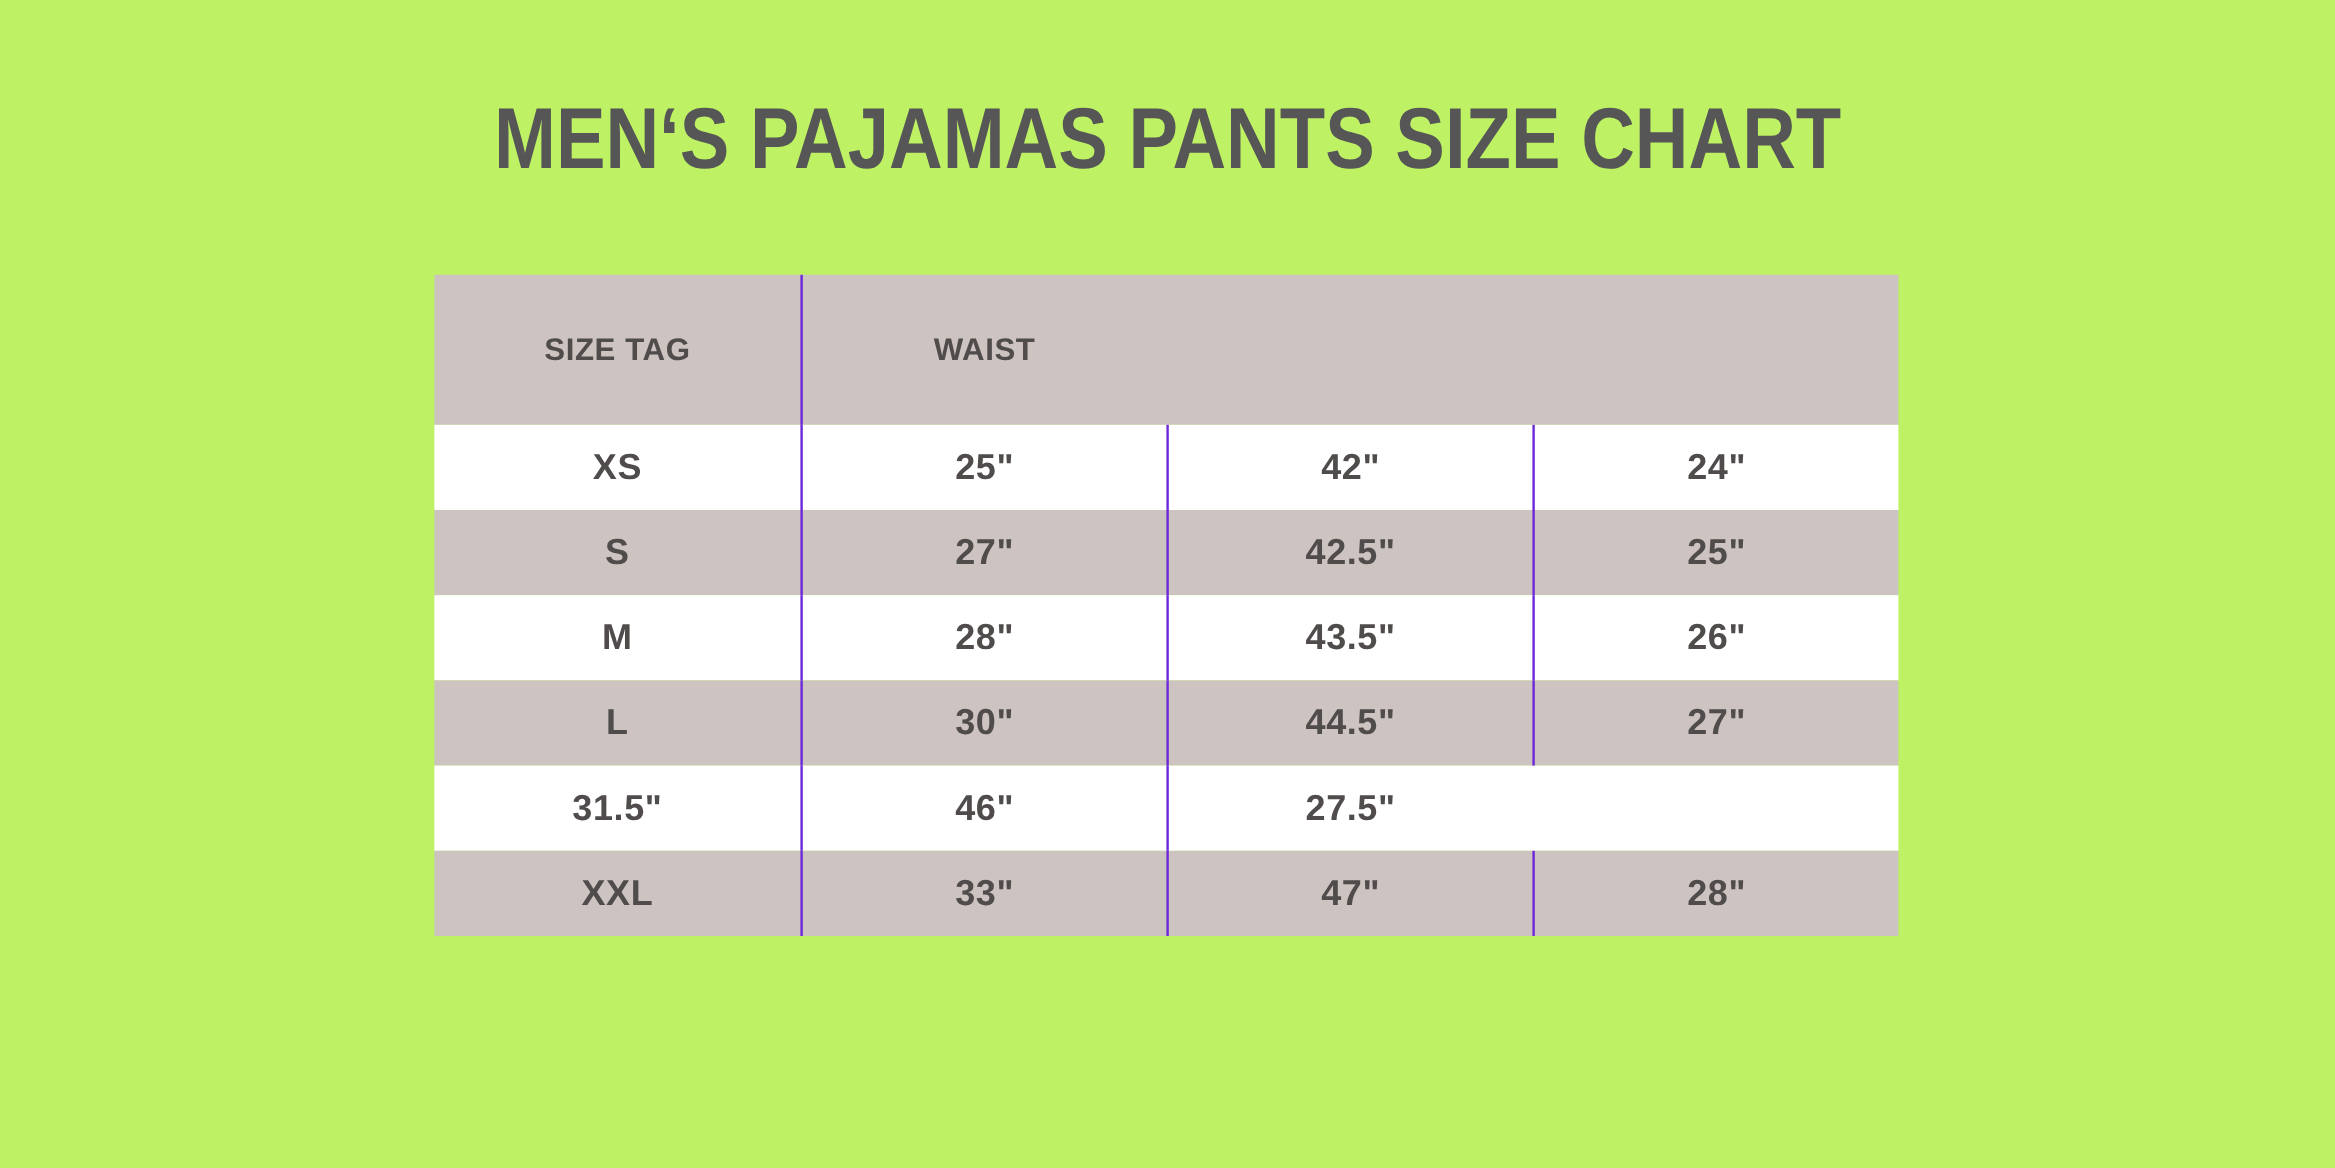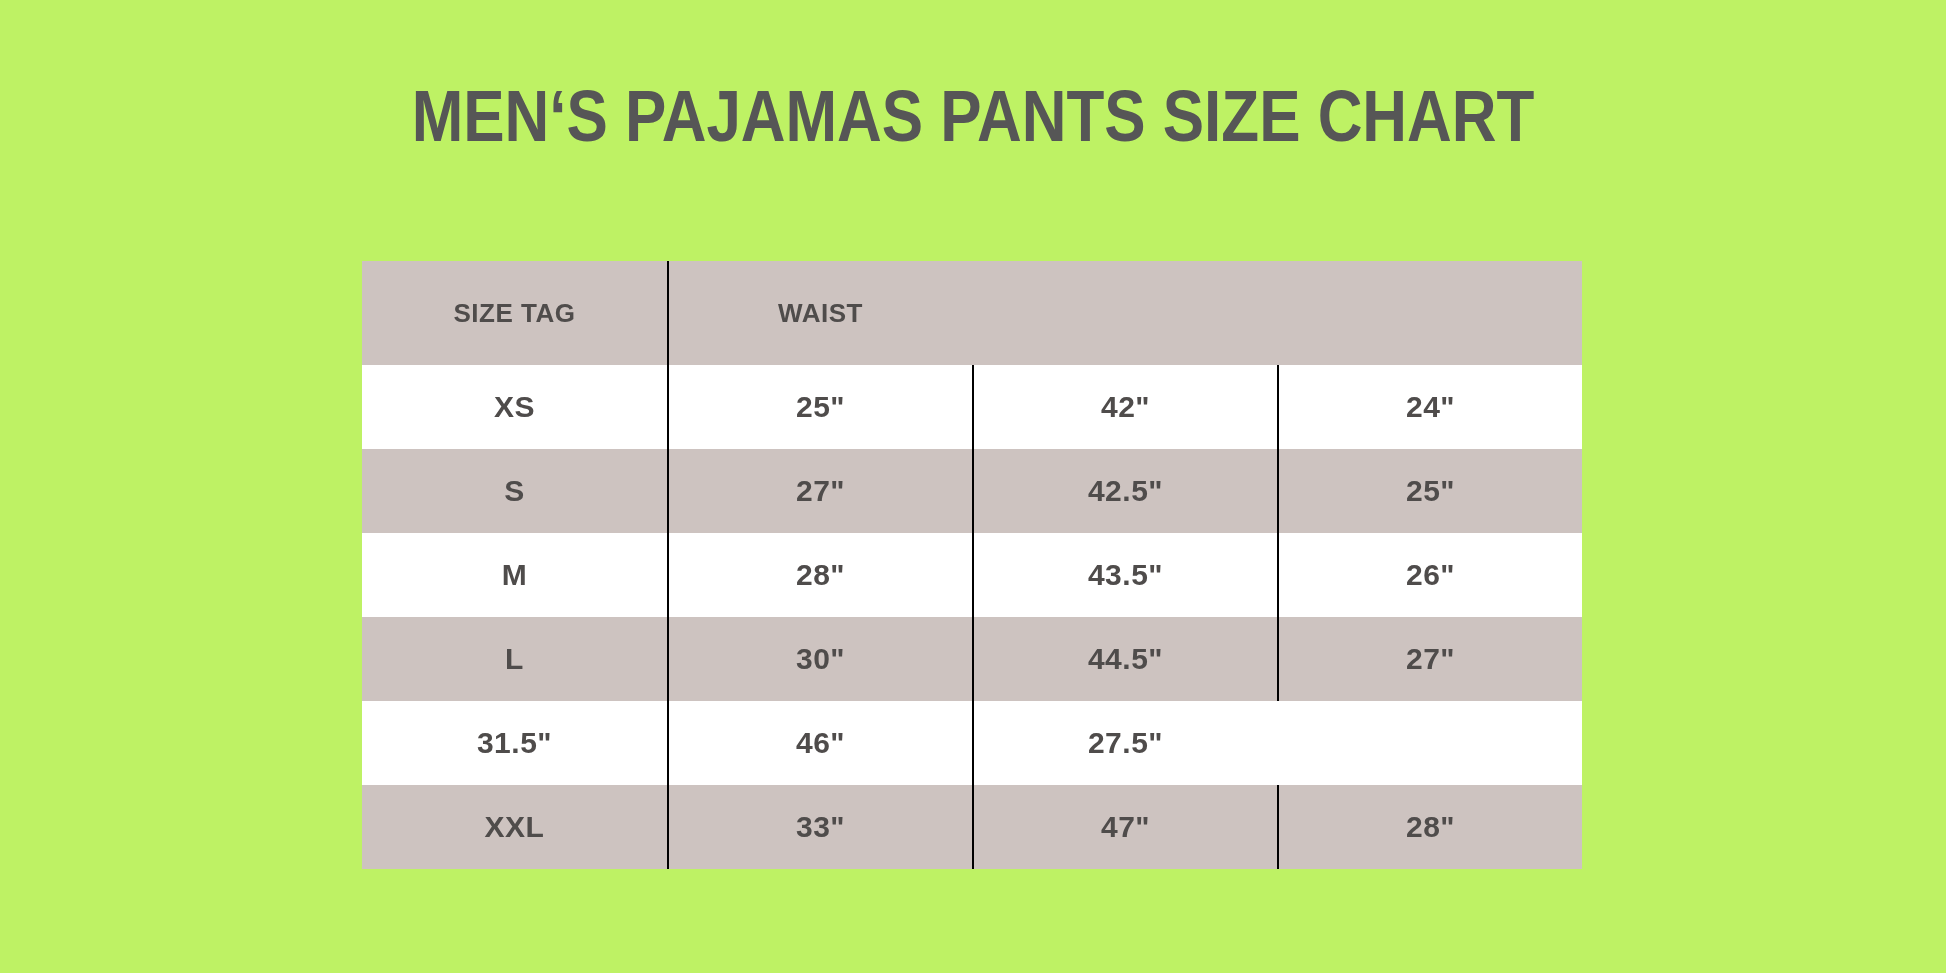--- a/index.html
+++ b/index.html
@@ -32,37 +32,37 @@
   }
   .size-table {
     position: absolute;
     left: 362px;
     top: 229px;
     width: 1220px;
   }
   .t-row {
     display: flex;
     width: 1220px;
-    height: 84px;
+    height: 71px;
     background: #ffffff;
   }
-  .t-row.header { height: 104px; margin-top: 32px; }
+  .t-row.header { height: 125px; }
   .t-row.banded { background: #cdc3c0; }
   .t-cell {
     flex: 0 0 305px;
     box-sizing: border-box;
     display: flex;
     align-items: center;
     justify-content: center;
     font-weight: bold;
     color: #4f4c4b;
     font-size: 30px;
     letter-spacing: 0.5px;
   }
-  .t-cell + .t-cell { border-left: 2px solid #000000; }
+  .t-cell + .t-cell { border-left: 2px solid #6d28d9; }
   .t-row.header .t-cell {
     font-size: 26px;
     color: #4f4c4b;
     letter-spacing: 0.5px;
   }
 </style>
 </head>
 <body>
 
 <div class="canvas">

